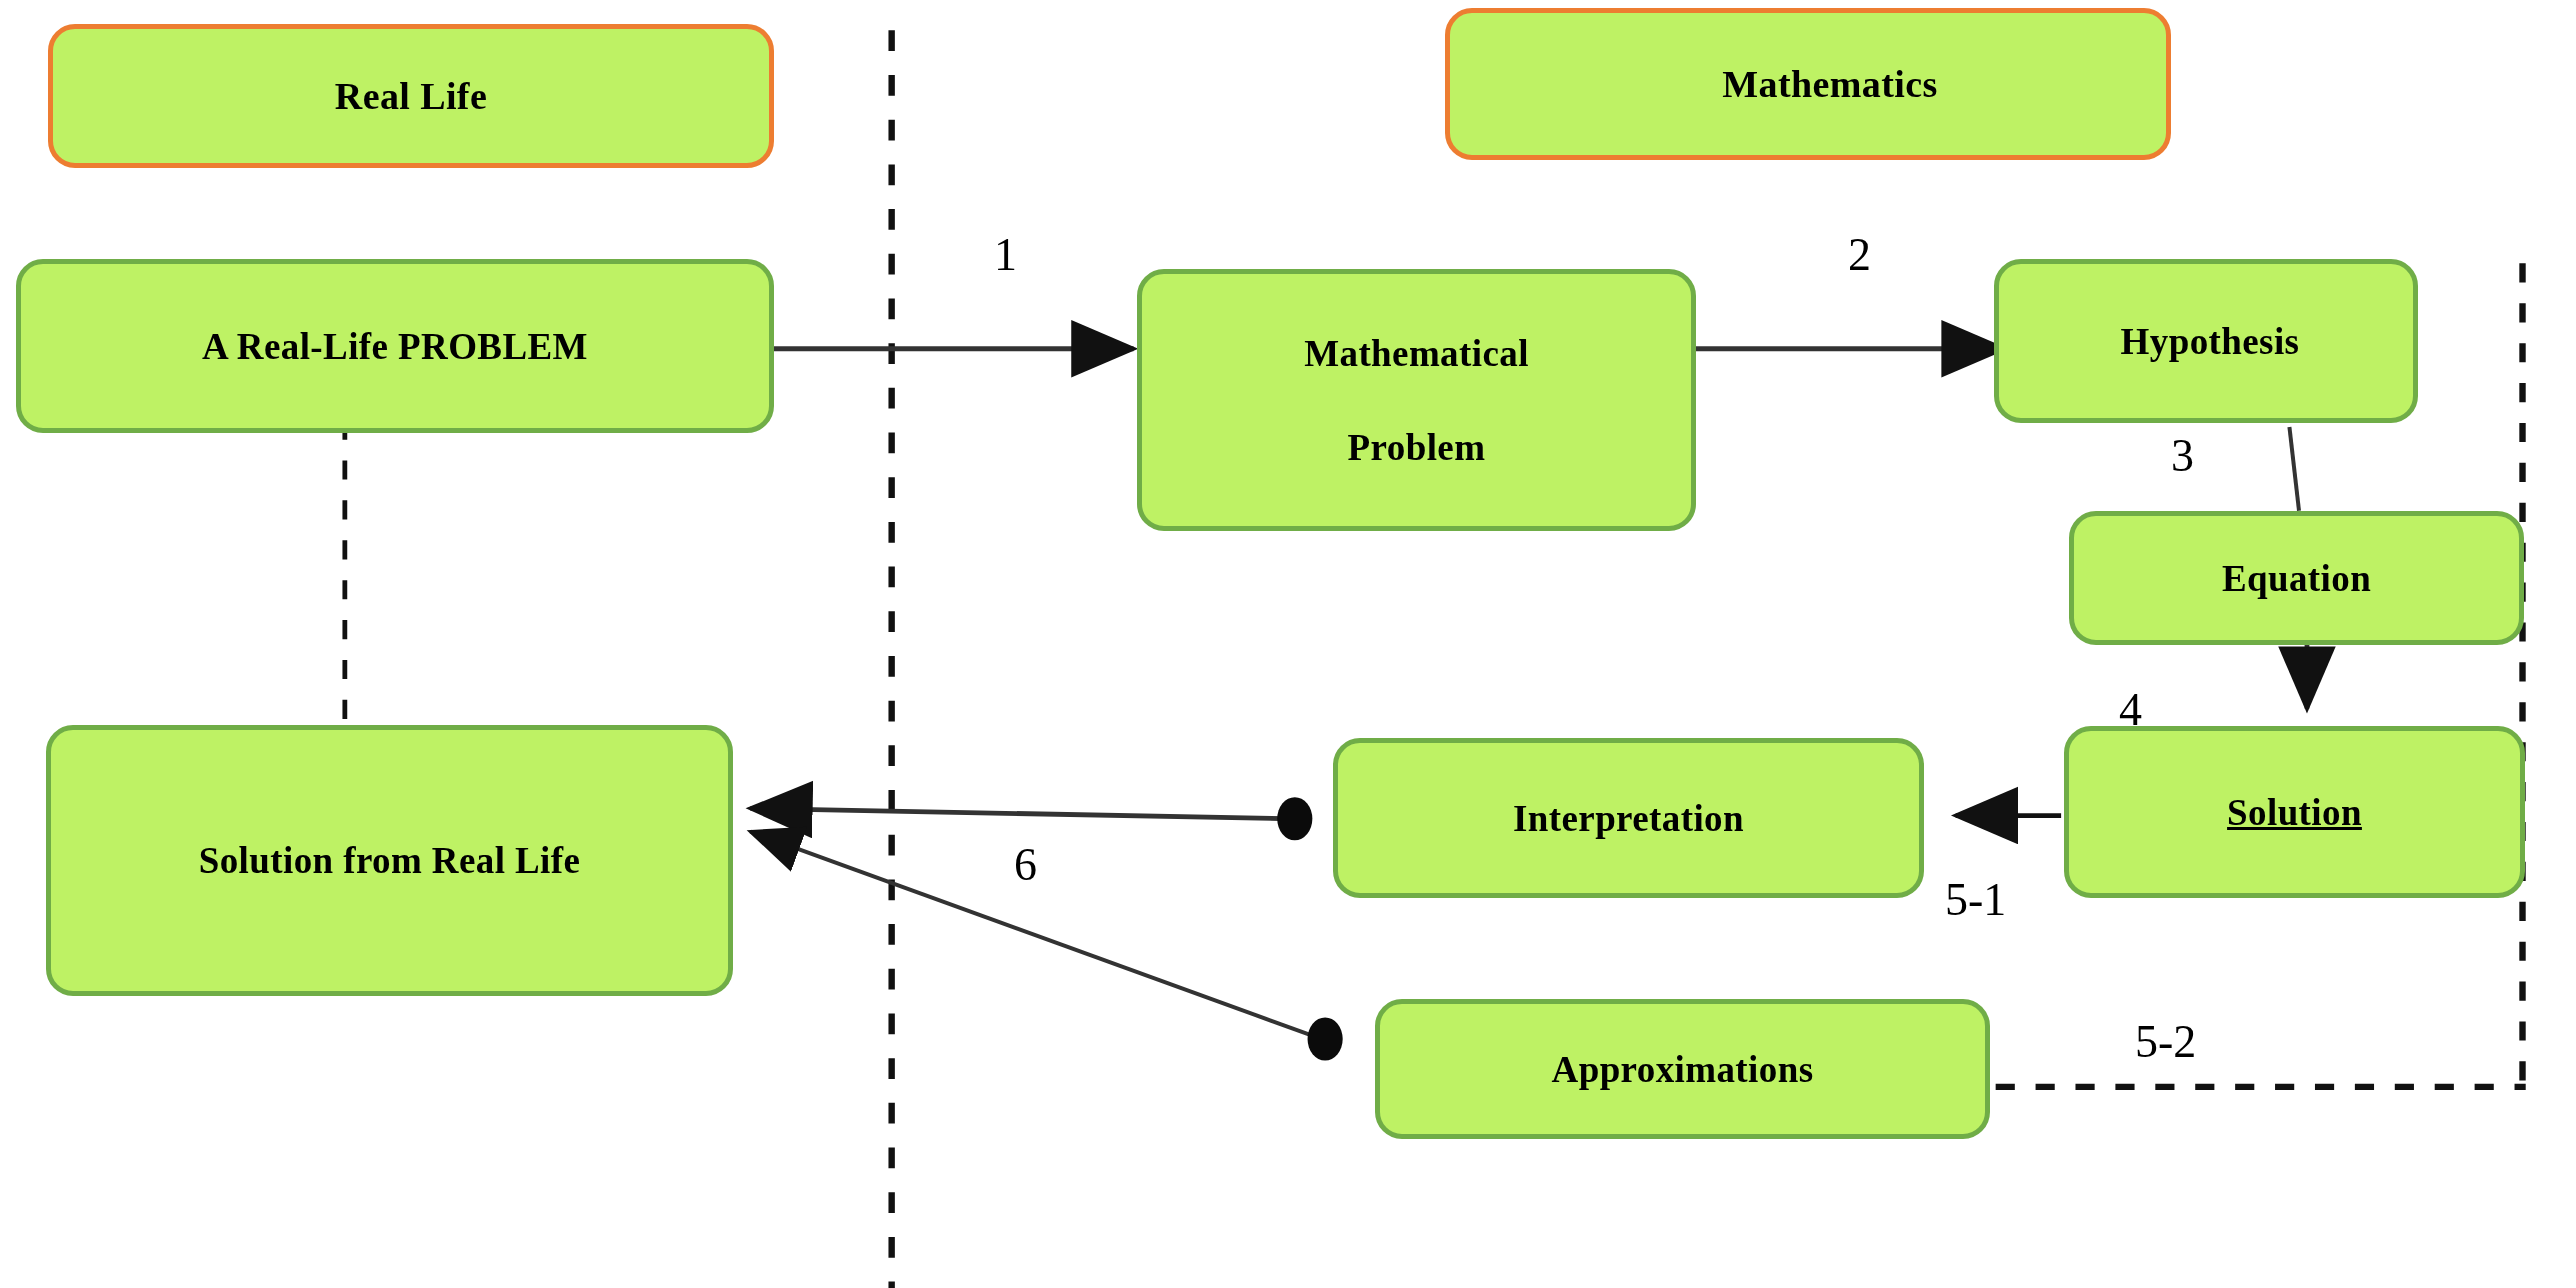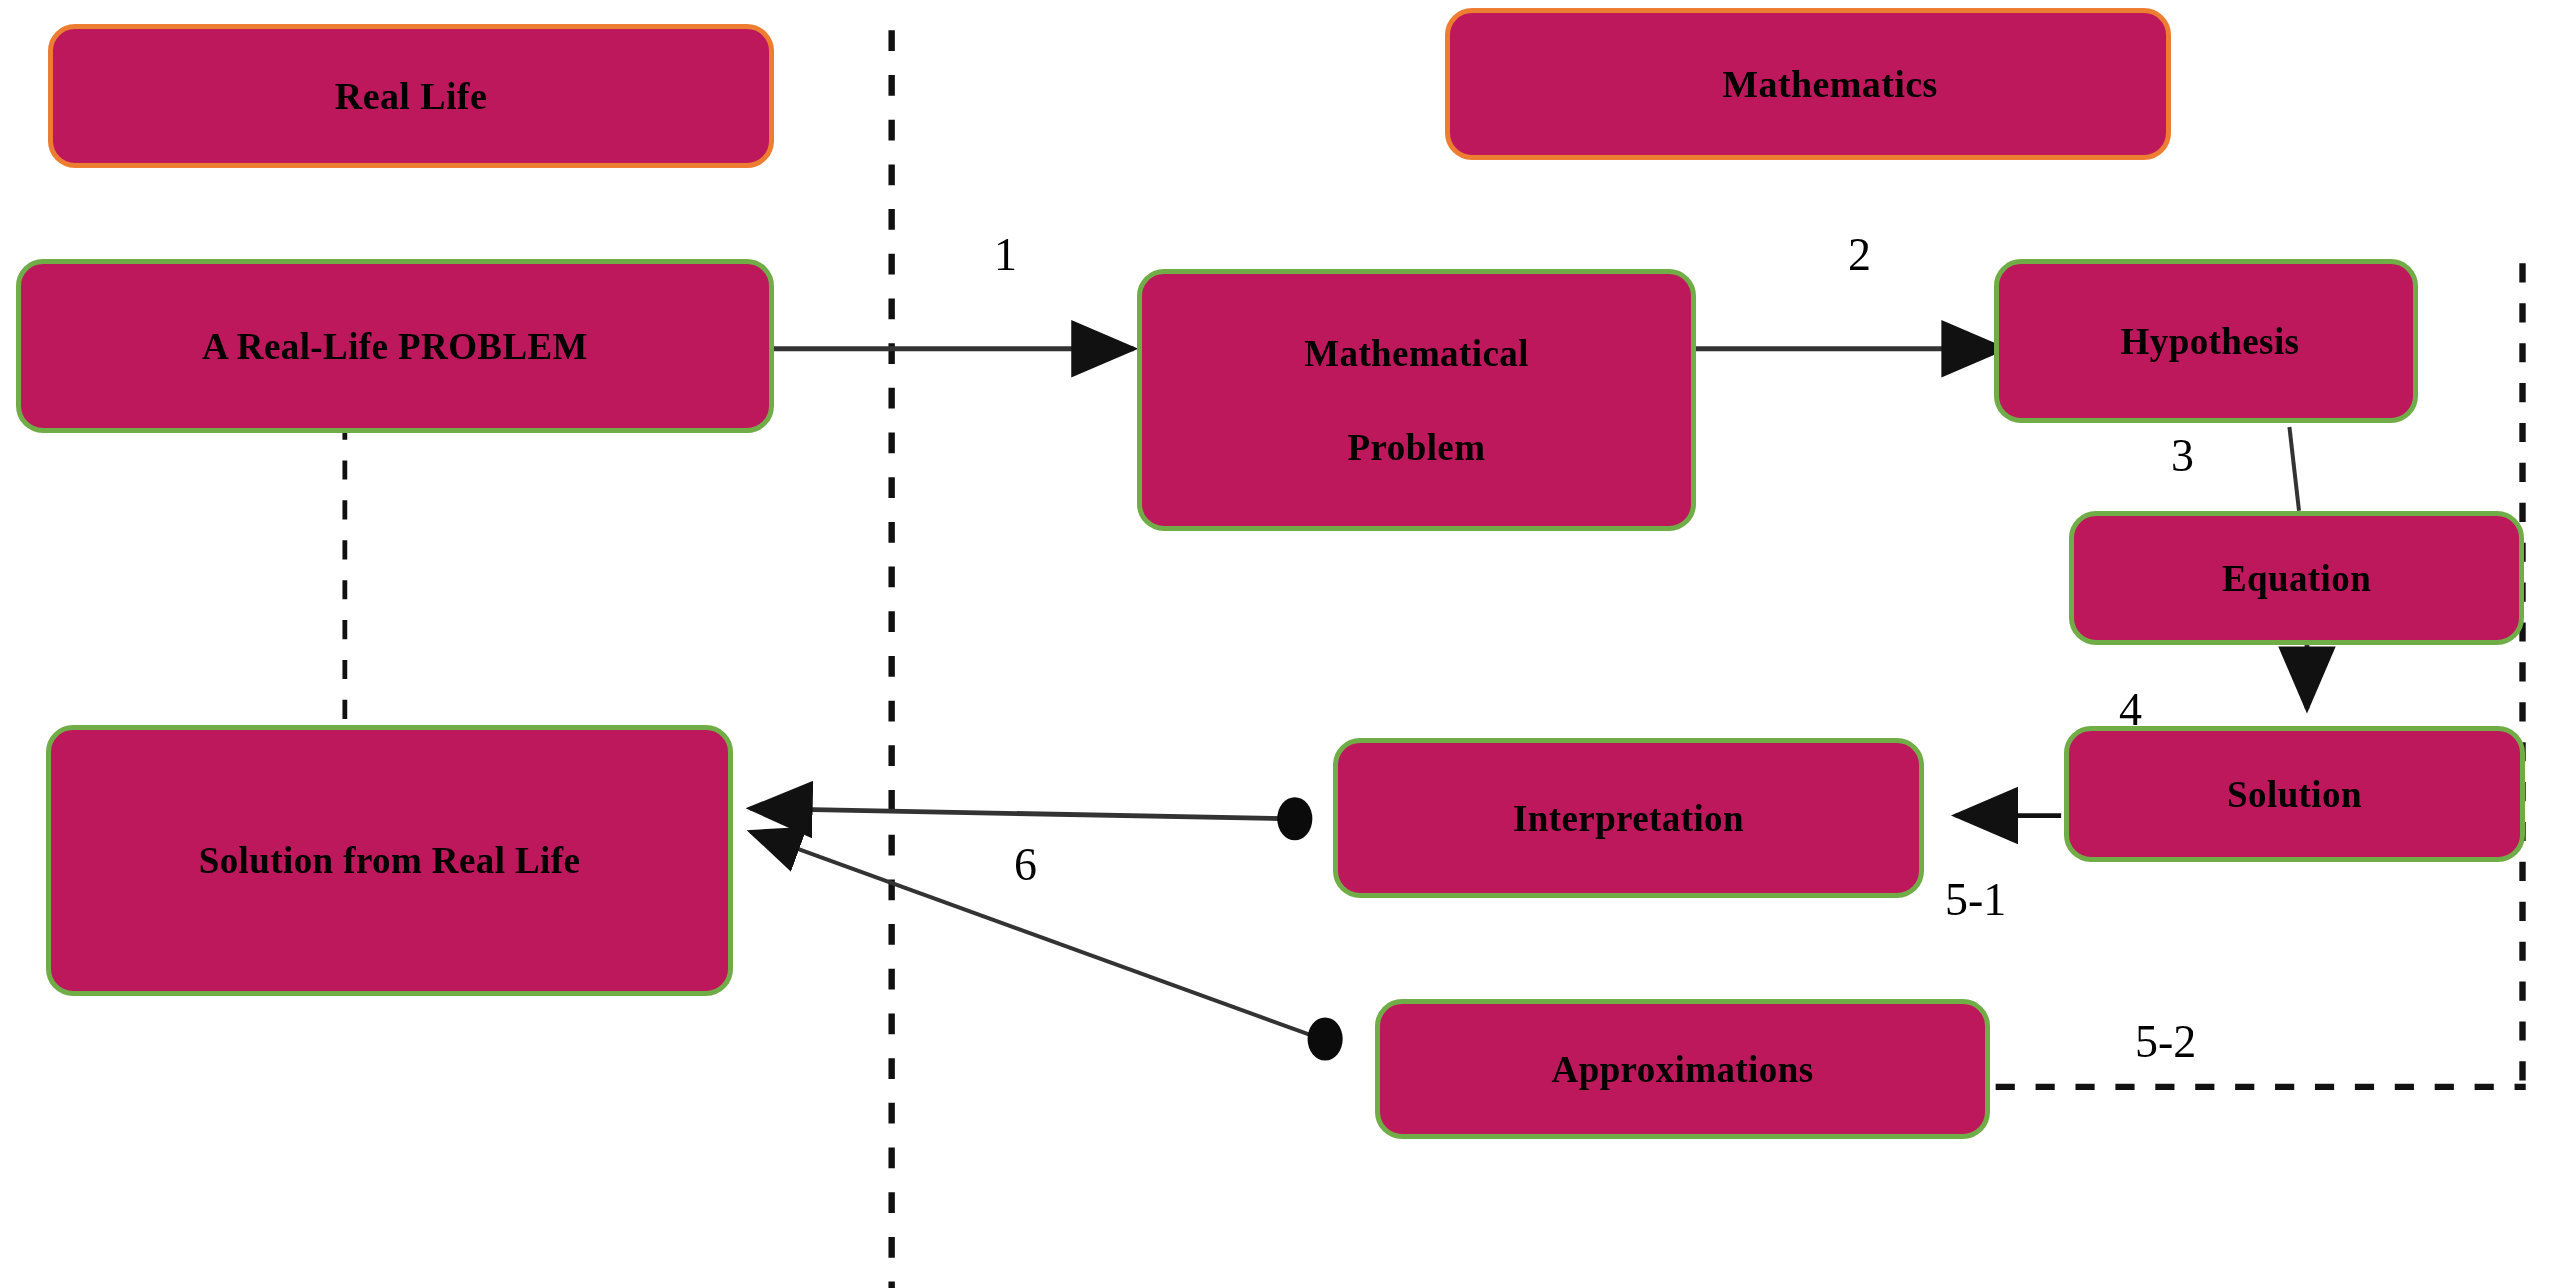--- a/index.html
+++ b/index.html
@@ -16,21 +16,21 @@
     font-family: "Liberation Serif", "DejaVu Serif", serif;
   }
   .node {
     position: absolute;
     box-sizing: border-box;
     display: flex;
     flex-direction: column;
     align-items: center;
     justify-content: center;
     text-align: center;
-    background: #be185d;
+    background: #bef264;
     border-radius: 27px;
     color: #000000;
     font-weight: bold;
     letter-spacing: 0.4px;
     z-index: 5;
   }
   .node-orange {
     border: 5.6px solid #ED7D31;
   }
   .node-green {
@@ -117,21 +117,21 @@
   </div>
 
   <div class="node node-green" style="left:1994px; top:259px; width:424px; height:164px; font-size:37px;padding-left:8px;">
     <span>Hypothesis</span>
   </div>
 
   <div class="node node-green" style="left:2069px; top:511px; width:455px; height:134px; font-size:37px;">
     <span>Equation</span>
   </div>
 
-  <div class="node node-green" style="left:2064px; top:726px; width:461px; height:136px; font-size:37px;">
+  <div class="node node-green" style="left:2064px; top:726px; width:461px; height:172px; font-size:37px;text-decoration:underline;">
     <span>Solution</span>
   </div>
 
   <div class="node node-green" style="left:1333px; top:738px; width:591px; height:160px; font-size:37px;">
     <span>Interpretation</span>
   </div>
 
   <div class="node node-green" style="left:1375px; top:999px; width:615px; height:140px; font-size:37px;">
     <span>Approximations</span>
   </div>

